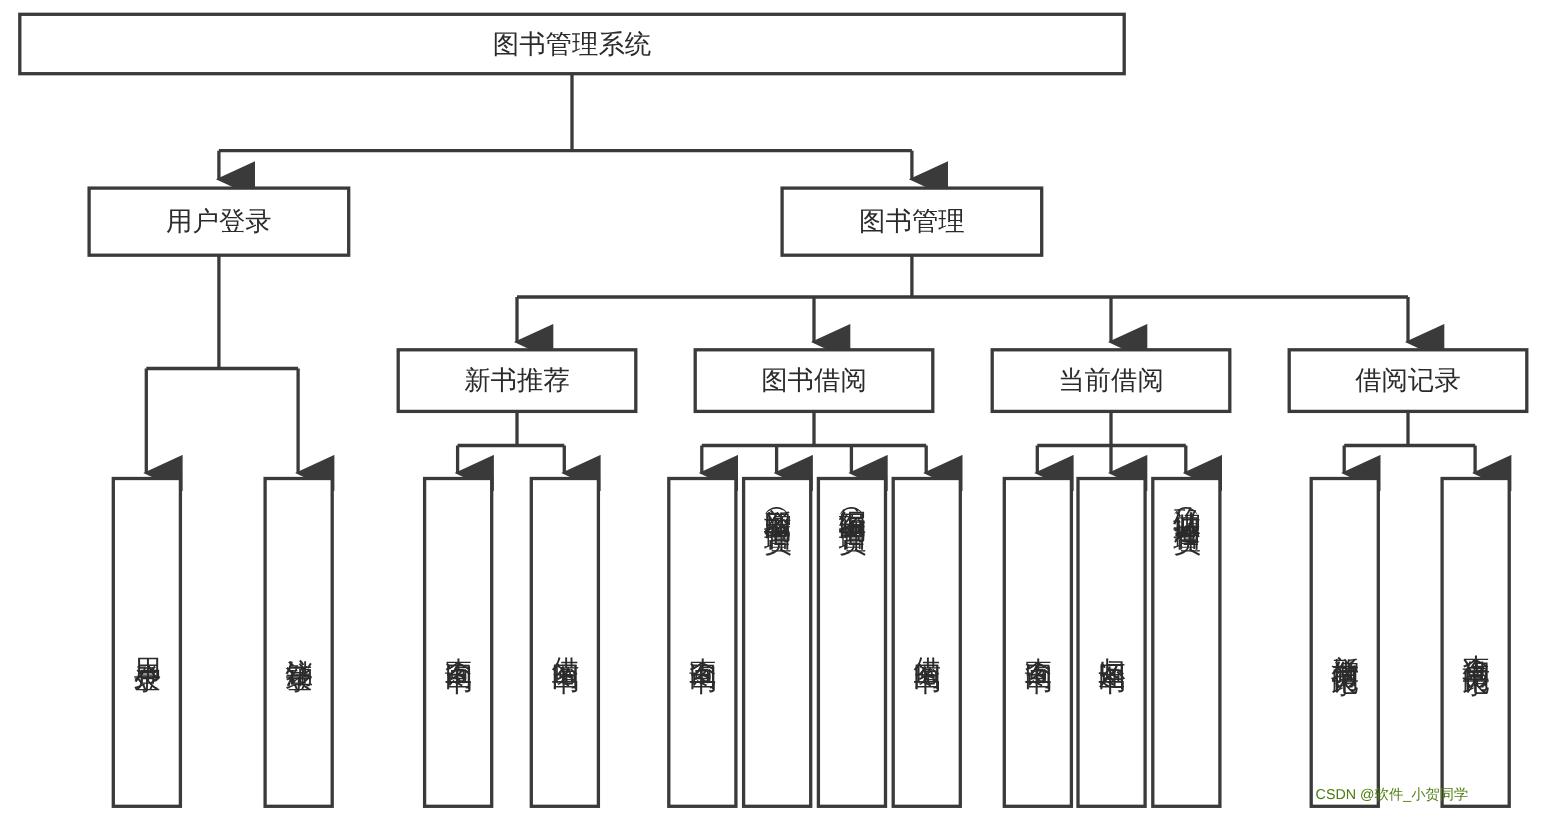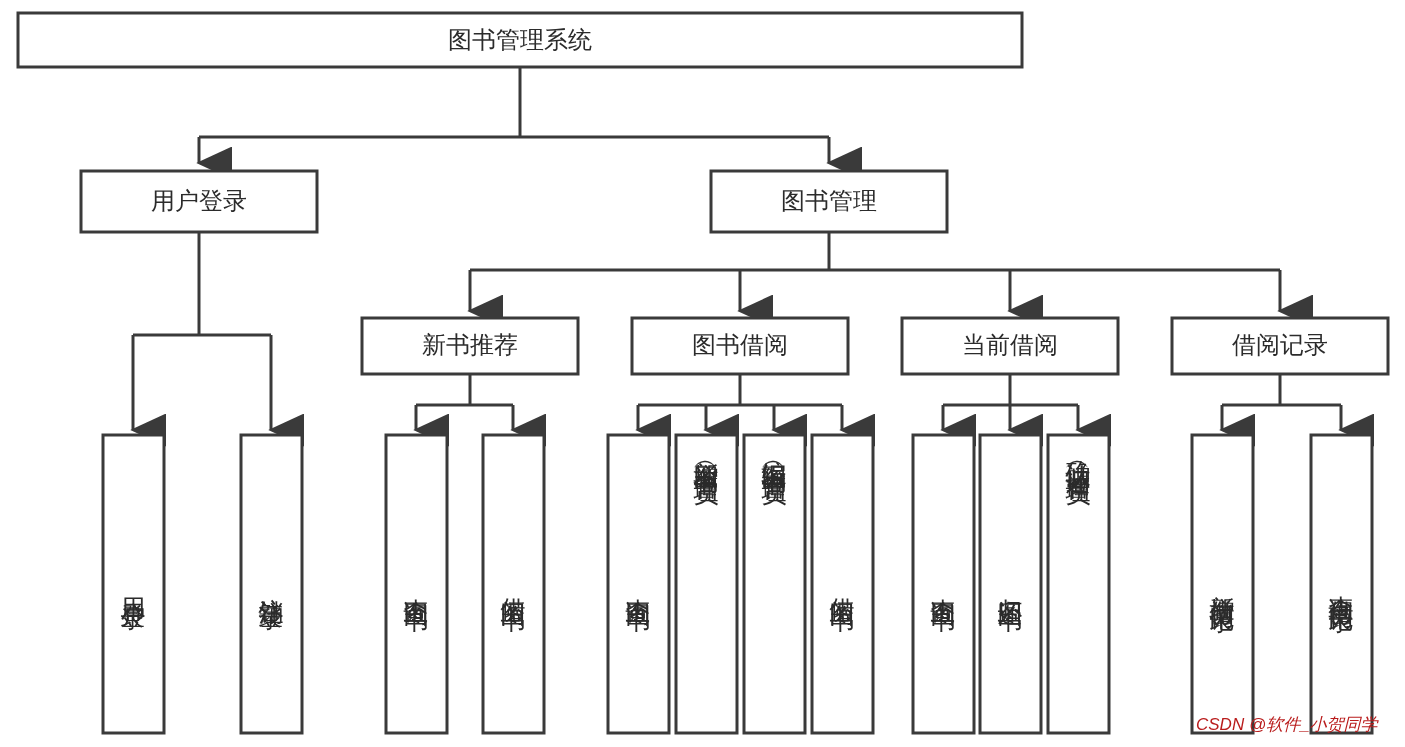--- a/index.html
+++ b/index.html
@@ -12,21 +12,21 @@
   .node-label{font-family:"Liberation Sans","DejaVu Sans",sans-serif;
               font-size:24px;fill:#2b2b2b;text-anchor:middle;dominant-baseline:middle;}
   .vert-wrap{position:absolute;display:flex;align-items:center;justify-content:center;
              pointer-events:none;}
   .vert-text{writing-mode:vertical-rl;text-orientation:upright;
              font-family:"Liberation Sans","DejaVu Sans",sans-serif;
              font-size:25px;line-height:1.12;letter-spacing:3px;color:#2b2b2b;
              white-space:nowrap;}
   .watermark{position:absolute;left:1196px;top:713px;
              font-family:"Liberation Sans","DejaVu Sans",sans-serif;
-             font-size:17px;color:#b91c1c;white-space:nowrap;font-style:italic;}
+             font-size:13px;color:#4d7c0f;white-space:nowrap;}
 </style>
 </head>
 <body>
 
 <div id="diagram-root">
 
   <svg width="1405" height="747" viewBox="0 0 1405 747">
     <defs>
       <marker id="arrow" viewBox="0 0 12 14" refX="6" refY="13" markerWidth="12" markerHeight="14" orient="auto-start-reverse">
         <path d="M0,0 L12,0 L6,14 z" fill="#3a3a3a"></path>

